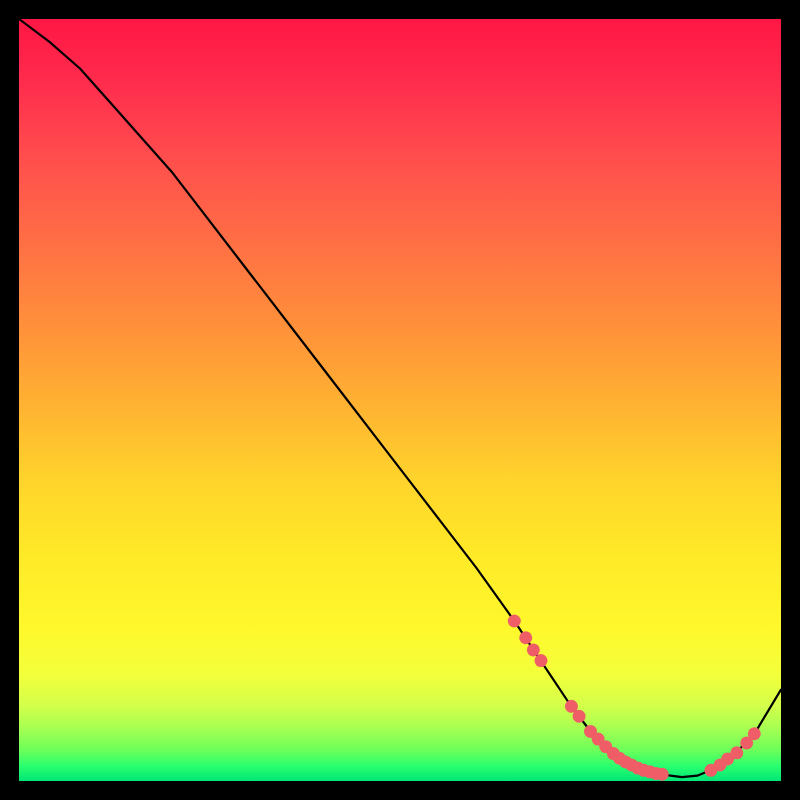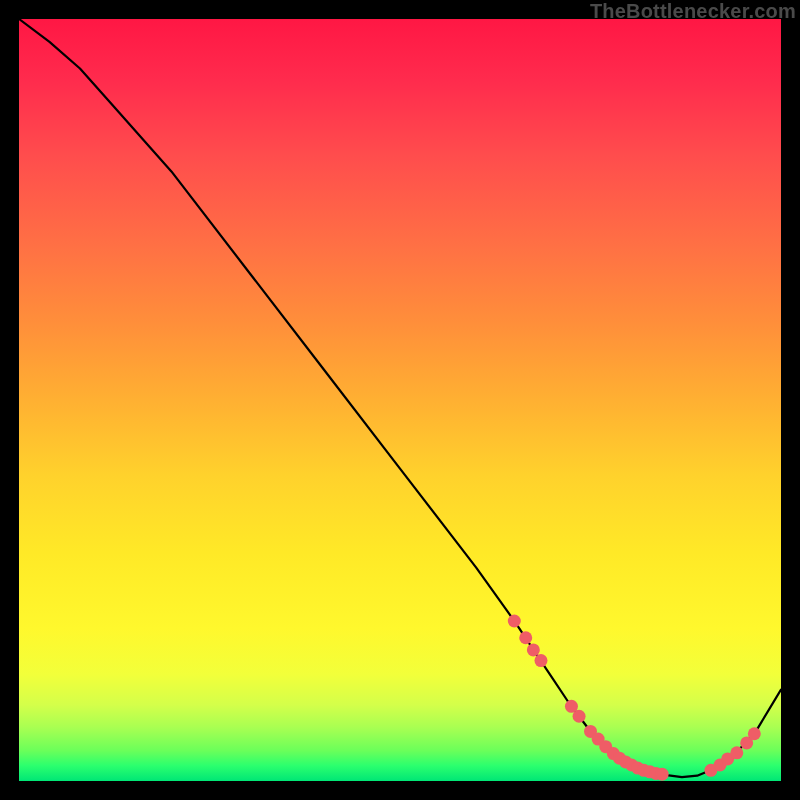--- a/index.html
+++ b/index.html
@@ -88,14 +88,13 @@
           <circle cx="643.13" cy="755.14" r="6.5" fill="#ef5d66"></circle>
           <circle cx="691.90" cy="751.33" r="6.5" fill="#ef5d66"></circle>
           <circle cx="701.04" cy="746.00" r="6.5" fill="#ef5d66"></circle>
           <circle cx="708.66" cy="739.90" r="6.5" fill="#ef5d66"></circle>
           <circle cx="717.80" cy="733.81" r="6.5" fill="#ef5d66"></circle>
           <circle cx="727.71" cy="723.90" r="6.5" fill="#ef5d66"></circle>
           <circle cx="735.33" cy="714.76" r="6.5" fill="#ef5d66"></circle>
         </g>
     </svg>
   </div>
-  <div class="credit">TheBottlenecker.com</div>
 </div>
 
 </body></html>

